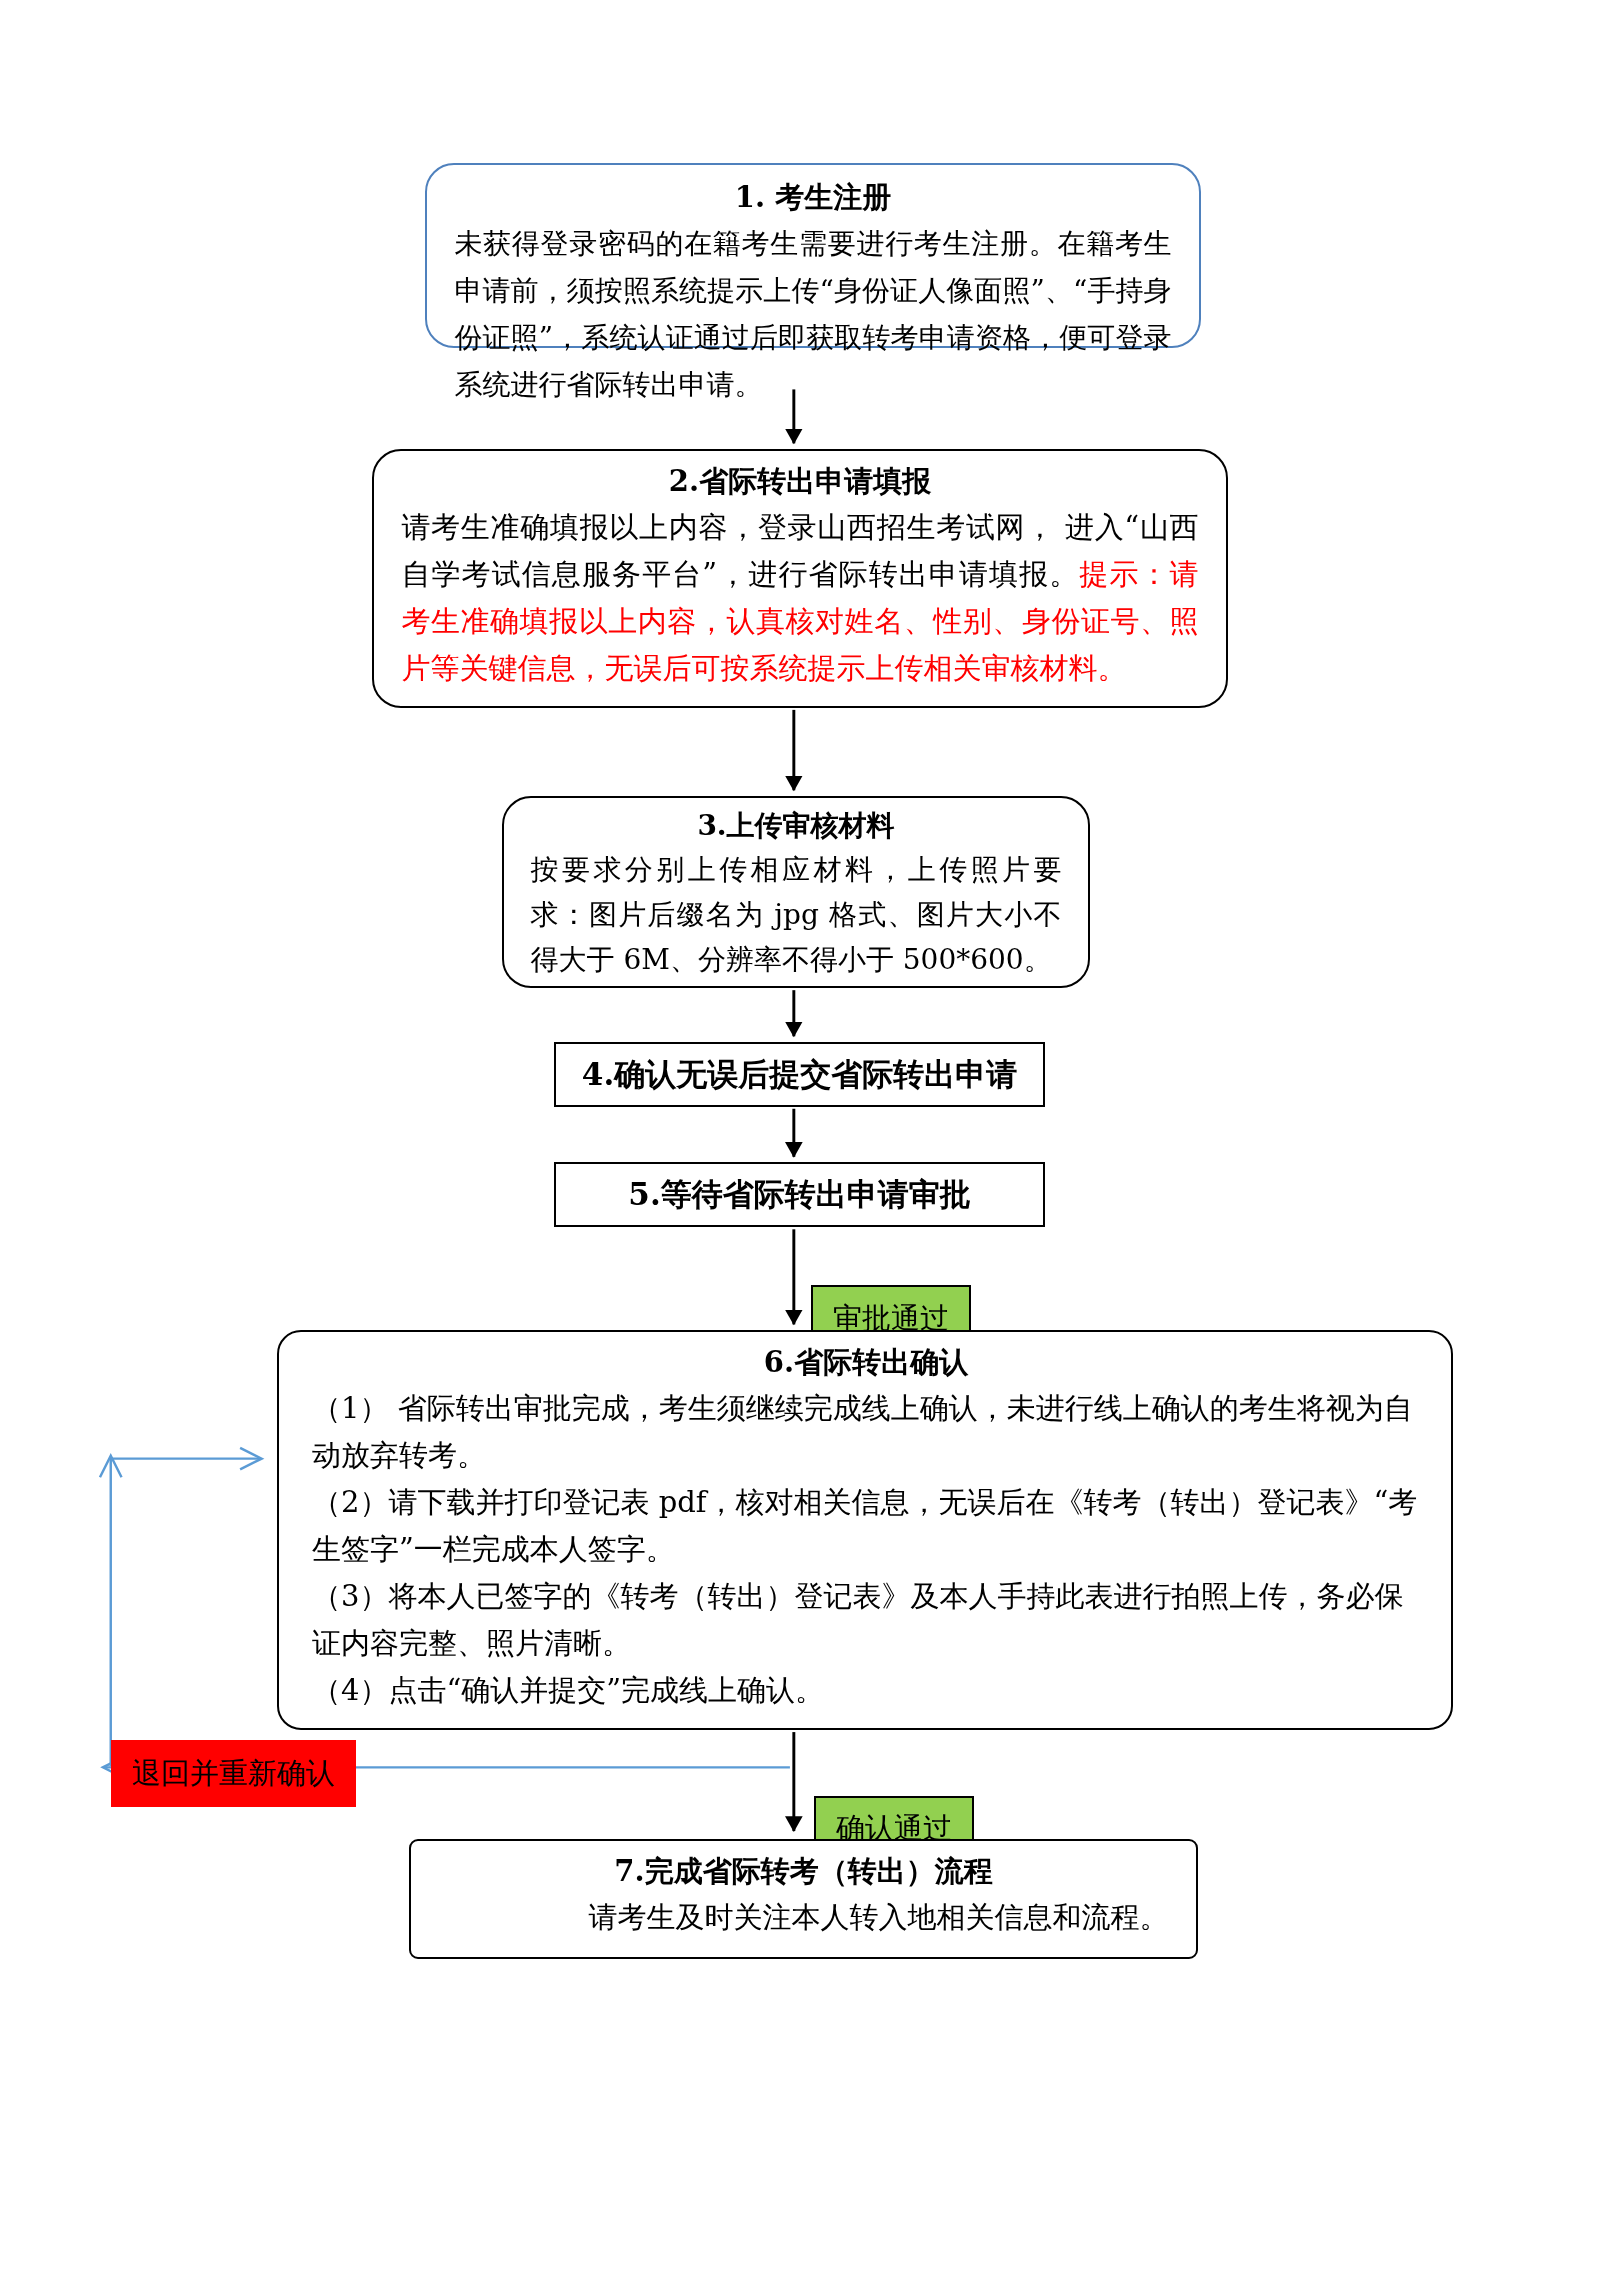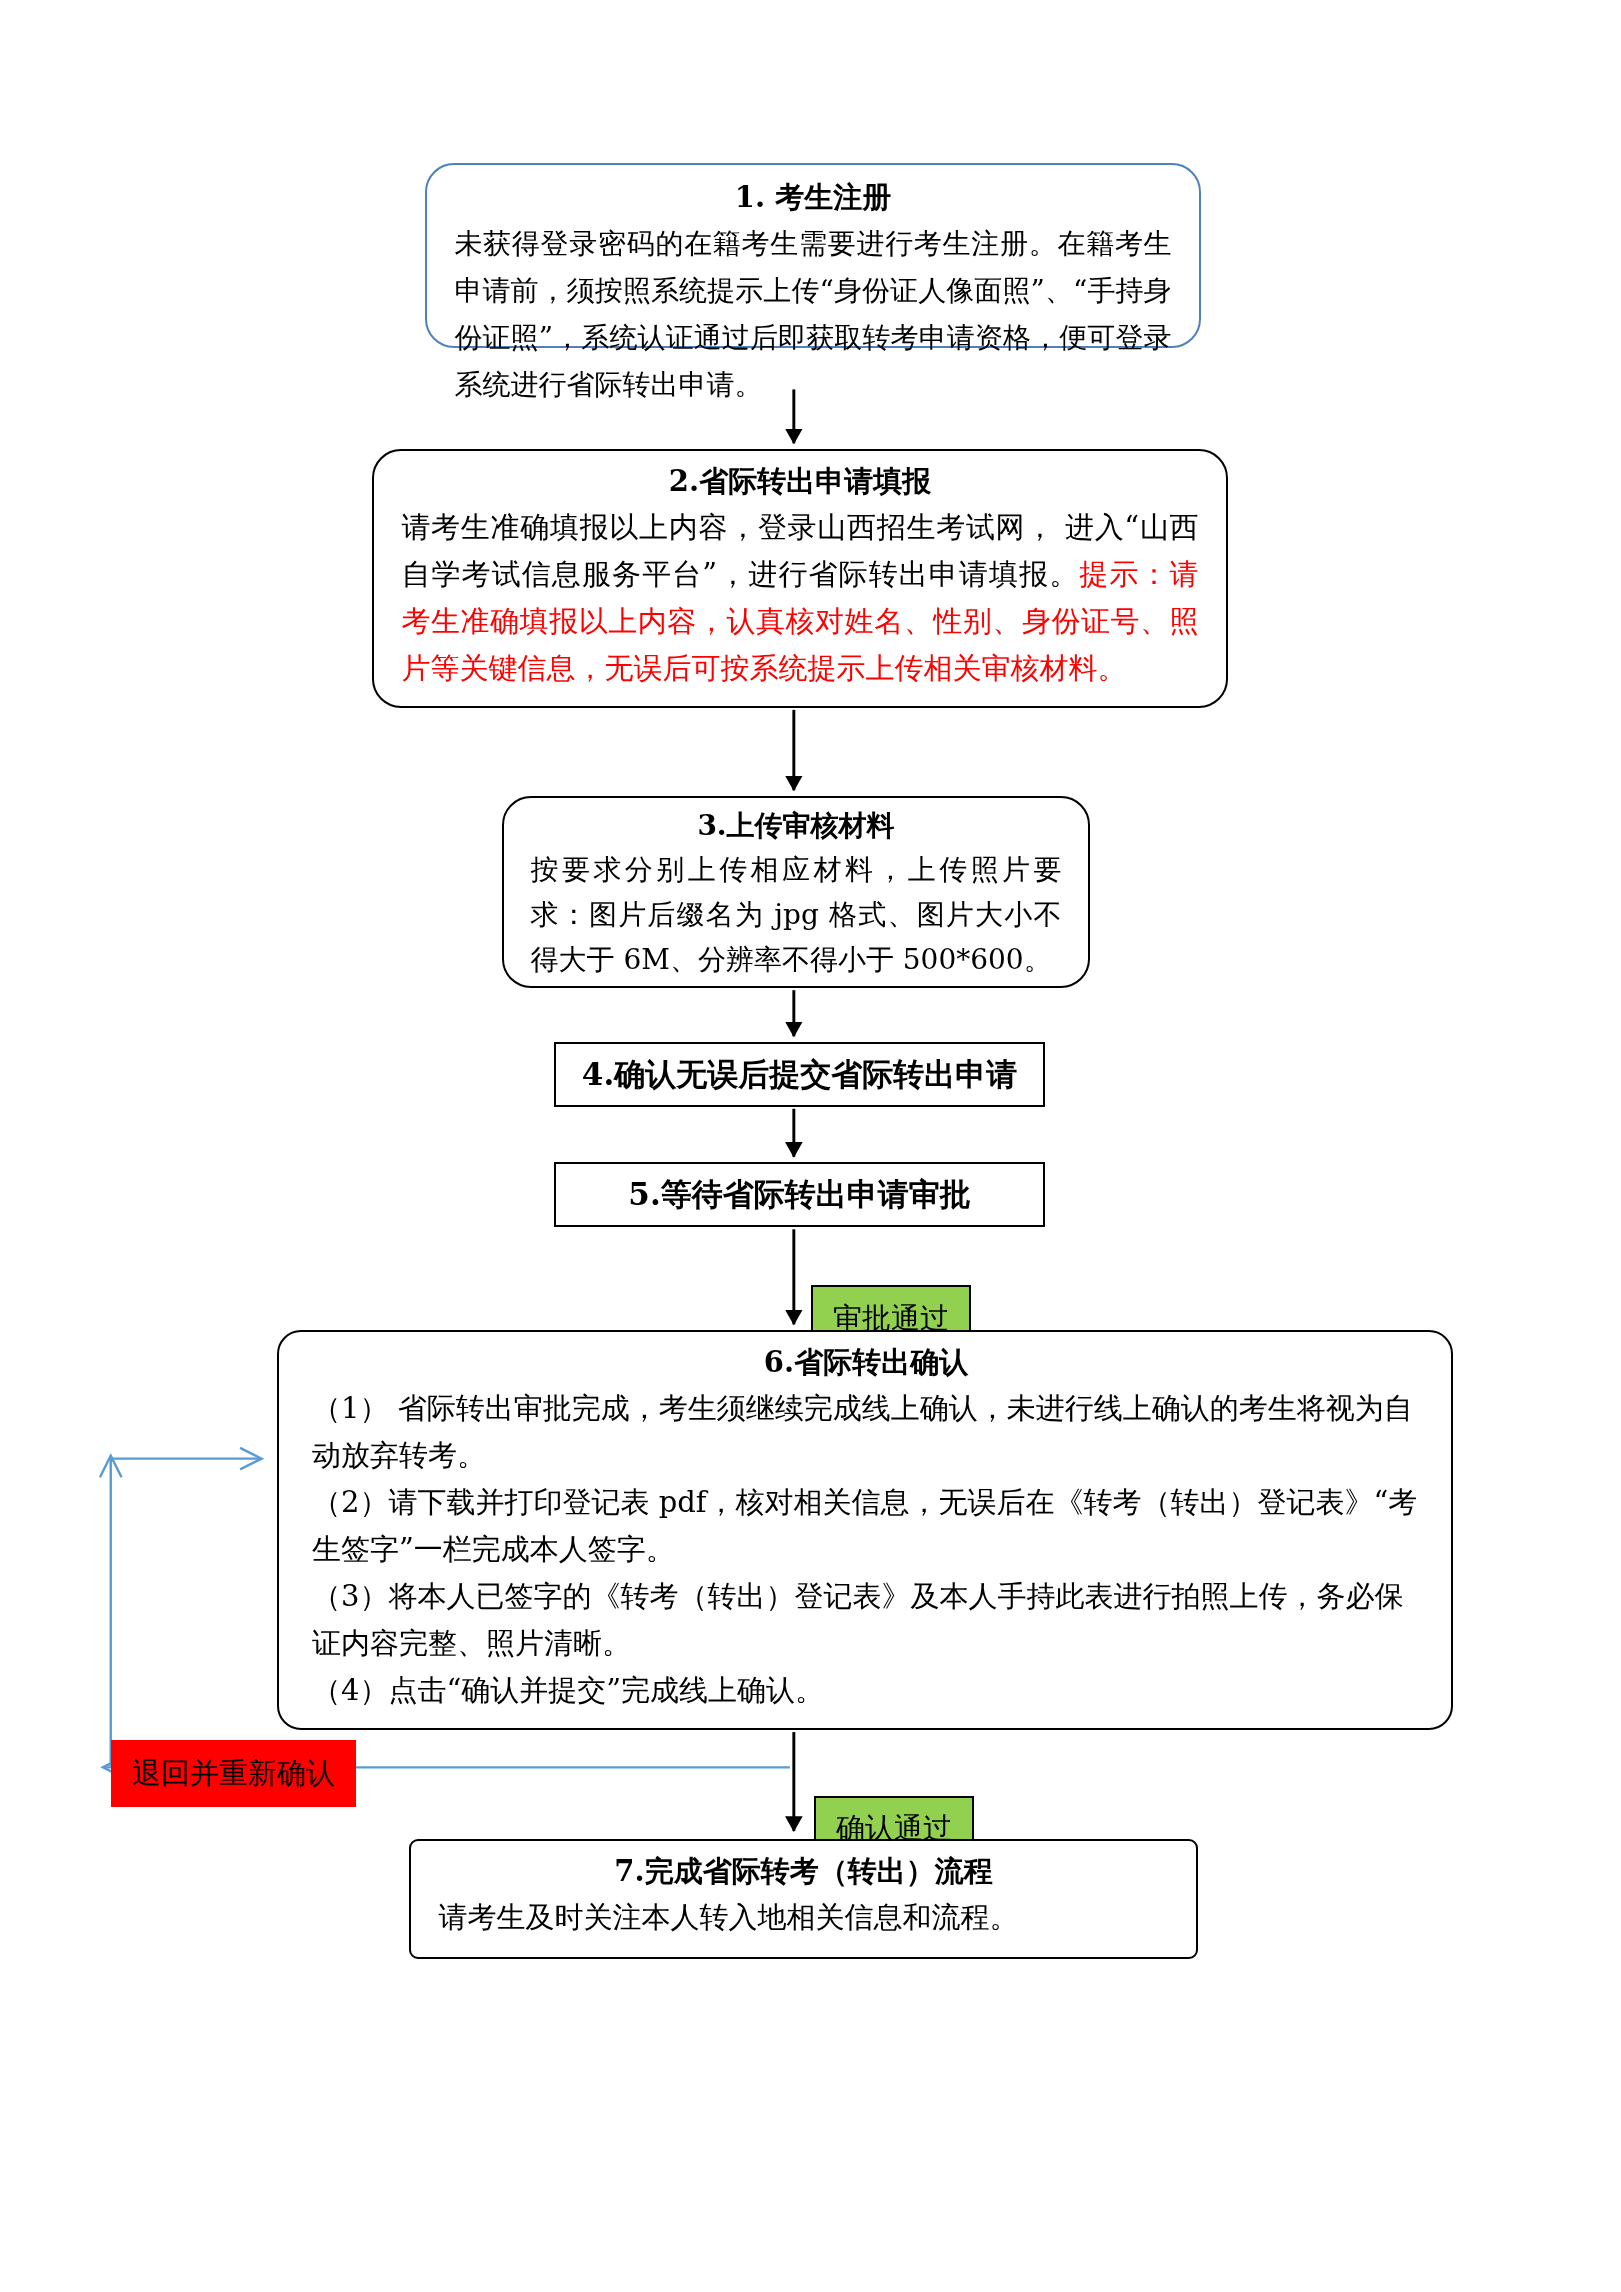--- a/index.html
+++ b/index.html
@@ -34,21 +34,21 @@
   
   .bar{left:554px;width:491px;height:65px;display:flex;align-items:center;justify-content:center;}
   .step4{top:1042px;}
   .step5{top:1162px;}
   .bar .box-title{font-size:31px;line-height:33px;text-align:center;}
   
   .step6{left:265px;top:1330px;width:1176px;height:400px;padding:7.8px 31px 0 33px;}
   .step6 .box-body p{margin:0;font-size:29px;line-height:47px;}
   
   .step7{left:409px;top:1839px;width:789px;height:120px;padding:7.8px 27.4px 0 27.4px;}
-  .step7 .box-body{font-size:29px;line-height:47px;text-align:left;}
+  .step7 .box-body{font-size:29px;line-height:47px;text-align:right;}
   
   .tag{position:absolute;box-sizing:border-box;display:flex;align-items:center;justify-content:center;font-size:29px;margin-top:40px;}
   .tag-green{background:#92D050;border:2px solid #000;}
   .tag-approve{left:811px;top:1245px;width:160px;height:67px;}
   .tag-confirm{left:814px;top:1756px;width:160px;height:65px;}
   .tag-red{background:#FF0000;color:#000;left:111px;top:1700px;width:245px;height:67px;}
 </style>
 </head>
 <body>
 

